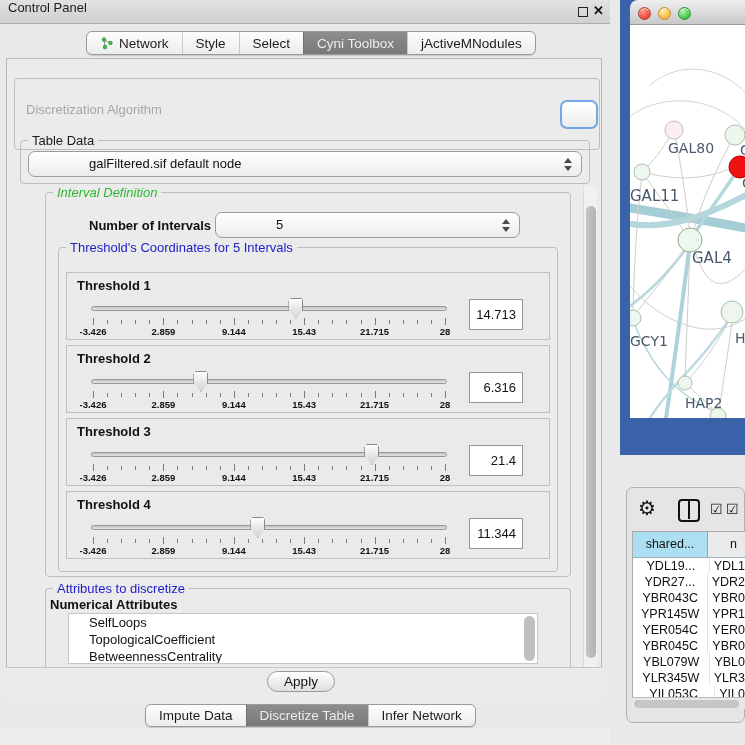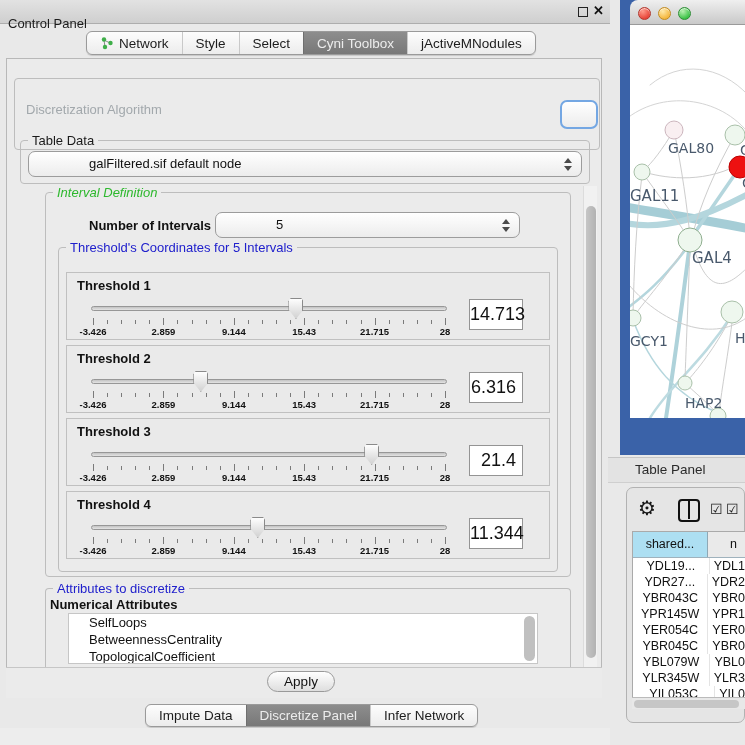--- a/index.html
+++ b/index.html
@@ -4,21 +4,21 @@
 <style>
   * { margin:0; padding:0; box-sizing:border-box; }
   html,body { width:745px; height:745px; }
   body { font-family:"Liberation Sans", sans-serif; font-size:13px; color:#111;
          background:#e9e9e9; overflow:hidden; }
   .page { position:relative; width:745px; height:745px; overflow:hidden; }
 
   
   .cp-titlebar { position:absolute; left:0; top:0; width:610px; height:24px;
     background:linear-gradient(#e2e2e2,#cfcfcf); border-bottom:1px solid #adadad; }
-  .cp-title { position:absolute; left:8px; top:16px; font-size:13px; color:#1c1c1c; }
+  .cp-title { position:absolute; left:8px; top:0; font-size:13px; color:#1c1c1c; }
   .winbtn-float { position:absolute; left:578px; top:7px; width:10px; height:10px;
     border:1.5px solid #222; background:transparent; }
   .winbtn-close { position:absolute; left:593px; top:3px; font-size:13px; font-weight:bold; color:#111; }
 
   .cp-tabs { position:absolute; left:86px; top:31px; height:24px; display:flex;
     border:1px solid #9a9a9a; border-radius:6px; overflow:hidden;
     background:linear-gradient(#fdfdfd,#ececec); box-shadow:0 1px 1px rgba(0,0,0,.15); }
   .seg { display:flex; align-items:center; gap:5px; padding:0 13px; font-size:13.5px;
     color:#1c1c1c; border-left:1px solid #c9c9c9; cursor:default; }
   .seg:first-child { border-left:none; }
@@ -58,21 +58,21 @@
     border-radius:3px; background:linear-gradient(#c3c3c3,#e4e4e4); }
   .thr-handle { position:absolute; top:25px; width:15px; height:21px;
     background:linear-gradient(#fefefe,#d2d2d2); border:1px solid #8a8a8a;
     clip-path:polygon(15% 0,85% 0,100% 15%,100% 55%,50% 100%,0 55%,0 15%); }
   .ticks { position:absolute; left:2px; right:2px; top:45px; height:8px; }
   .tick { position:absolute; width:1px; height:4px; top:2px; background:#7a7a7a; }
   .tick.major { height:7px; top:0; }
   .tick-labels { position:absolute; left:2px; right:2px; top:53px; height:12px; }
   .tick-labels span { position:absolute; transform:translateX(-50%); font-size:9.5px; font-weight:bold; white-space:nowrap; }
   .thr-value { position:absolute; left:402px; top:26px; width:54px; height:31px; background:#fff;
-    border:1px solid #949494; font-size:18px; text-align:right; padding-right:6px; line-height:29px; }
+    border:1px solid #949494; font-size:13px; text-align:right; padding-right:6px; line-height:29px; }
 
   
   .attr-list { position:absolute; left:68px; top:613px; width:470px; height:51px;
     background:#fff; border:1px solid #c6c6c6; overflow:hidden; }
   .attr-item { padding-left:20px; font-size:13px; height:17px; line-height:17px; white-space:nowrap; }
   .attr-scroll { position:absolute; left:524px; top:616px; width:11px; height:45px;
     background:#c0c0c0; border-radius:6px; }
 
   .footer-strip { position:absolute; left:6px; top:667px; width:596px; height:31px;
     background:#ebebeb; border-top:1px solid #c6c6c6; }
@@ -372,39 +372,39 @@
     </div>
     <div class="thr-value">11.344</div>
   </div>
 
   <div class="groupbox" style="left:45px; top:588px; width:526px; height:79px; border-bottom:none; border-radius:4px 4px 0 0;"></div>
   <span class="grouplabel g-blue" style="left:53px; top:581px;">Attributes to discretize</span>
   <span class="grouplabel" style="left:46px; top:597px; font-weight:bold; background:transparent;">Numerical Attributes</span>
   <div class="attr-list">
     <div class="attr-list-items">
         <div class="attr-item">SelfLoops</div>
+        <div class="attr-item">TopologicalCoefficient</div>
         <div class="attr-item">BetweennessCentrality</div>
-        <div class="attr-item">TopologicalCoefficient</div>
       </div>
   </div>
   <div class="attr-scroll"></div>
 
   <div class="cp-scrollbar">
     <div class="cp-thumb"></div>
   </div>
 
   <div class="footer-strip"></div>
   <div class="apply-btn">Apply</div>
 
   <div class="bottom-tabs">
     <div class="seg">
       <span>Impute Data</span>
     </div>
     <div class="seg dark">
-      <span>Discretize Panel</span>
+      <span>Discretize Table</span>
     </div>
     <div class="seg">
       <span>Infer Network</span>
     </div>
   </div>
   <div class="bottom-strip"></div>
 
   <div class="net-blue"></div>
   <div class="net-titlebar">
     <span class="tl tl-red"></span>
@@ -448,23 +448,20 @@
         <text x="110" y="130" font-size="14" fill="#49596c">G</text>
         <text x="112" y="163" font-size="14" fill="#49596c">C</text>
         <text x="0" y="176" font-size="15" fill="#49596c">GAL11</text>
         <text x="62" y="238" font-size="15" fill="#49596c">GAL4</text>
         <text x="0" y="321" font-size="14" fill="#49596c">GCY1</text>
         <text x="105" y="318" font-size="14" fill="#49596c">H</text>
         <text x="55" y="383" font-size="14" fill="#49596c">HAP2</text>
       </svg>
   </div>
 
-  <div class="tp-bar">
-    <span class="tp-title">Table Panel</span>
-  </div>
   <div class="tp-box"></div>
   <span class="gear-ico">⚙</span>
   <span class="cols-ico"></span>
   <span class="cb-ico" style="left:710px;">☑</span>
   <span class="cb-ico" style="left:726px;">☑</span>
 
   <div class="tp-table">
     <div class="tp-header">
       <div class="h1">shared...</div>
       <div class="h2">n</div>

